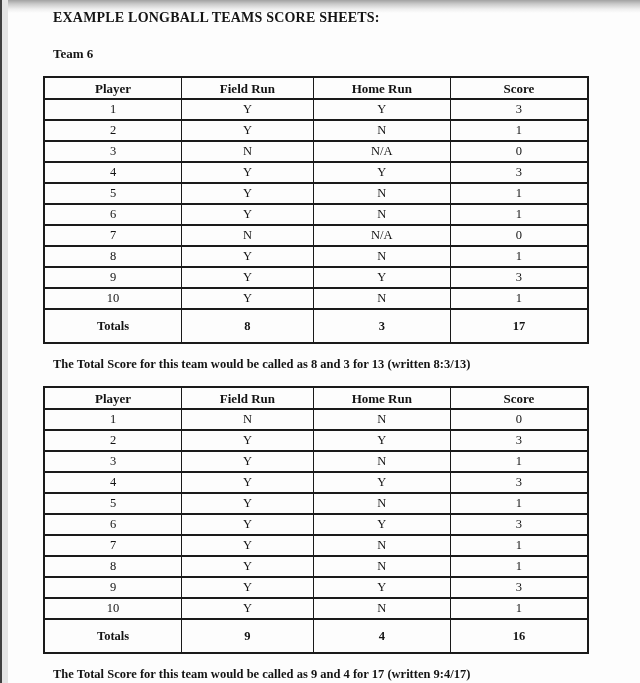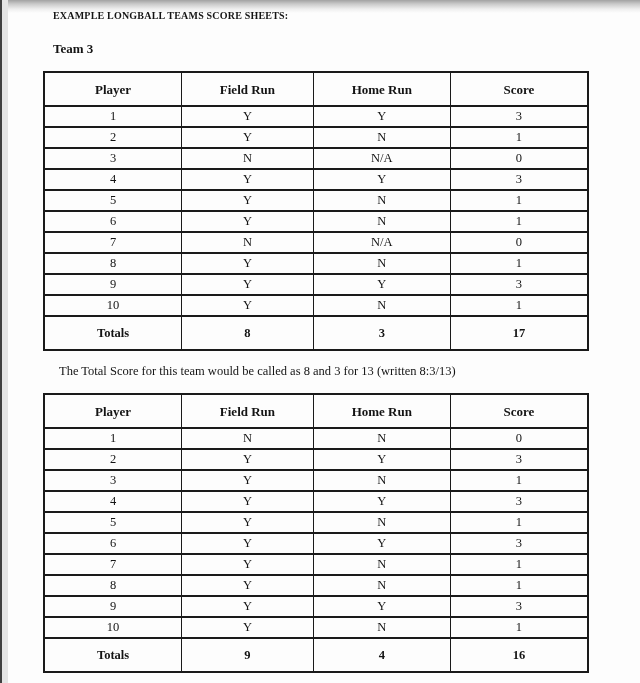--- a/index.html
+++ b/index.html
@@ -27,21 +27,21 @@
     z-index: 1;
   }
   .page {
     position: relative;
     z-index: 2;
     padding: 8px 0 0 43px;
   }
   .page-title {
     margin-left: 10px;
     margin-top: 2px;
-    font-size: 10px;
+    font-size: 14px;
     font-weight: bold;
     letter-spacing: 0.2px;
   }
   .team-label {
     margin-left: 10px;
     font-size: 13px;
     font-weight: bold;
   }
   .team-label.first { margin-top: 20px; }
   .team-label.second { margin-top: 20px; }
@@ -59,47 +59,47 @@
     border-bottom: 2px solid #1a1a1a;
     text-align: center;
     vertical-align: middle;
     height: 21px;
     font-size: 12.5px;
     line-height: 1;
     padding: 0;
   }
   table.score-table { border: 2px solid #1a1a1a; }
   table.score-table th {
+    height: 22px;
+    font-size: 13px;
+    font-weight: bold;
+  }
+  table.score-table tr.totals-row td {
+    font-weight: bold;
     height: 34px;
-    font-size: 13px;
-    font-weight: bold;
-  }
-  table.score-table tr.totals-row td {
-    font-weight: bold;
-    height: 34px;
   }
   .score-note {
-    margin-left: 16px;
+    margin-left: 10px;
     margin-top: 13px;
     font-size: 12.5px;
-    font-weight: normal;
+    font-weight: bold;
   }
 </style>
 </head>
 <body>
 
 <div class="left-edge-dark"></div>
 <div class="left-edge-gray"></div>
 <div class="top-shadow"></div>
 
 <div class="page">
 
   <div class="page-title">EXAMPLE LONGBALL TEAMS SCORE SHEETS:</div>
 
-  <div class="team-label first">Team 3</div>
+  <div class="team-label first">Team 6</div>
 
   <table class="score-table">
     <colgroup>
       <col style="width:25.3%">
         <col style="width:24.2%">
         <col style="width:25.2%">
         <col style="width:25.3%">
     </colgroup>
     <thead>
         <tr class="header-row">

